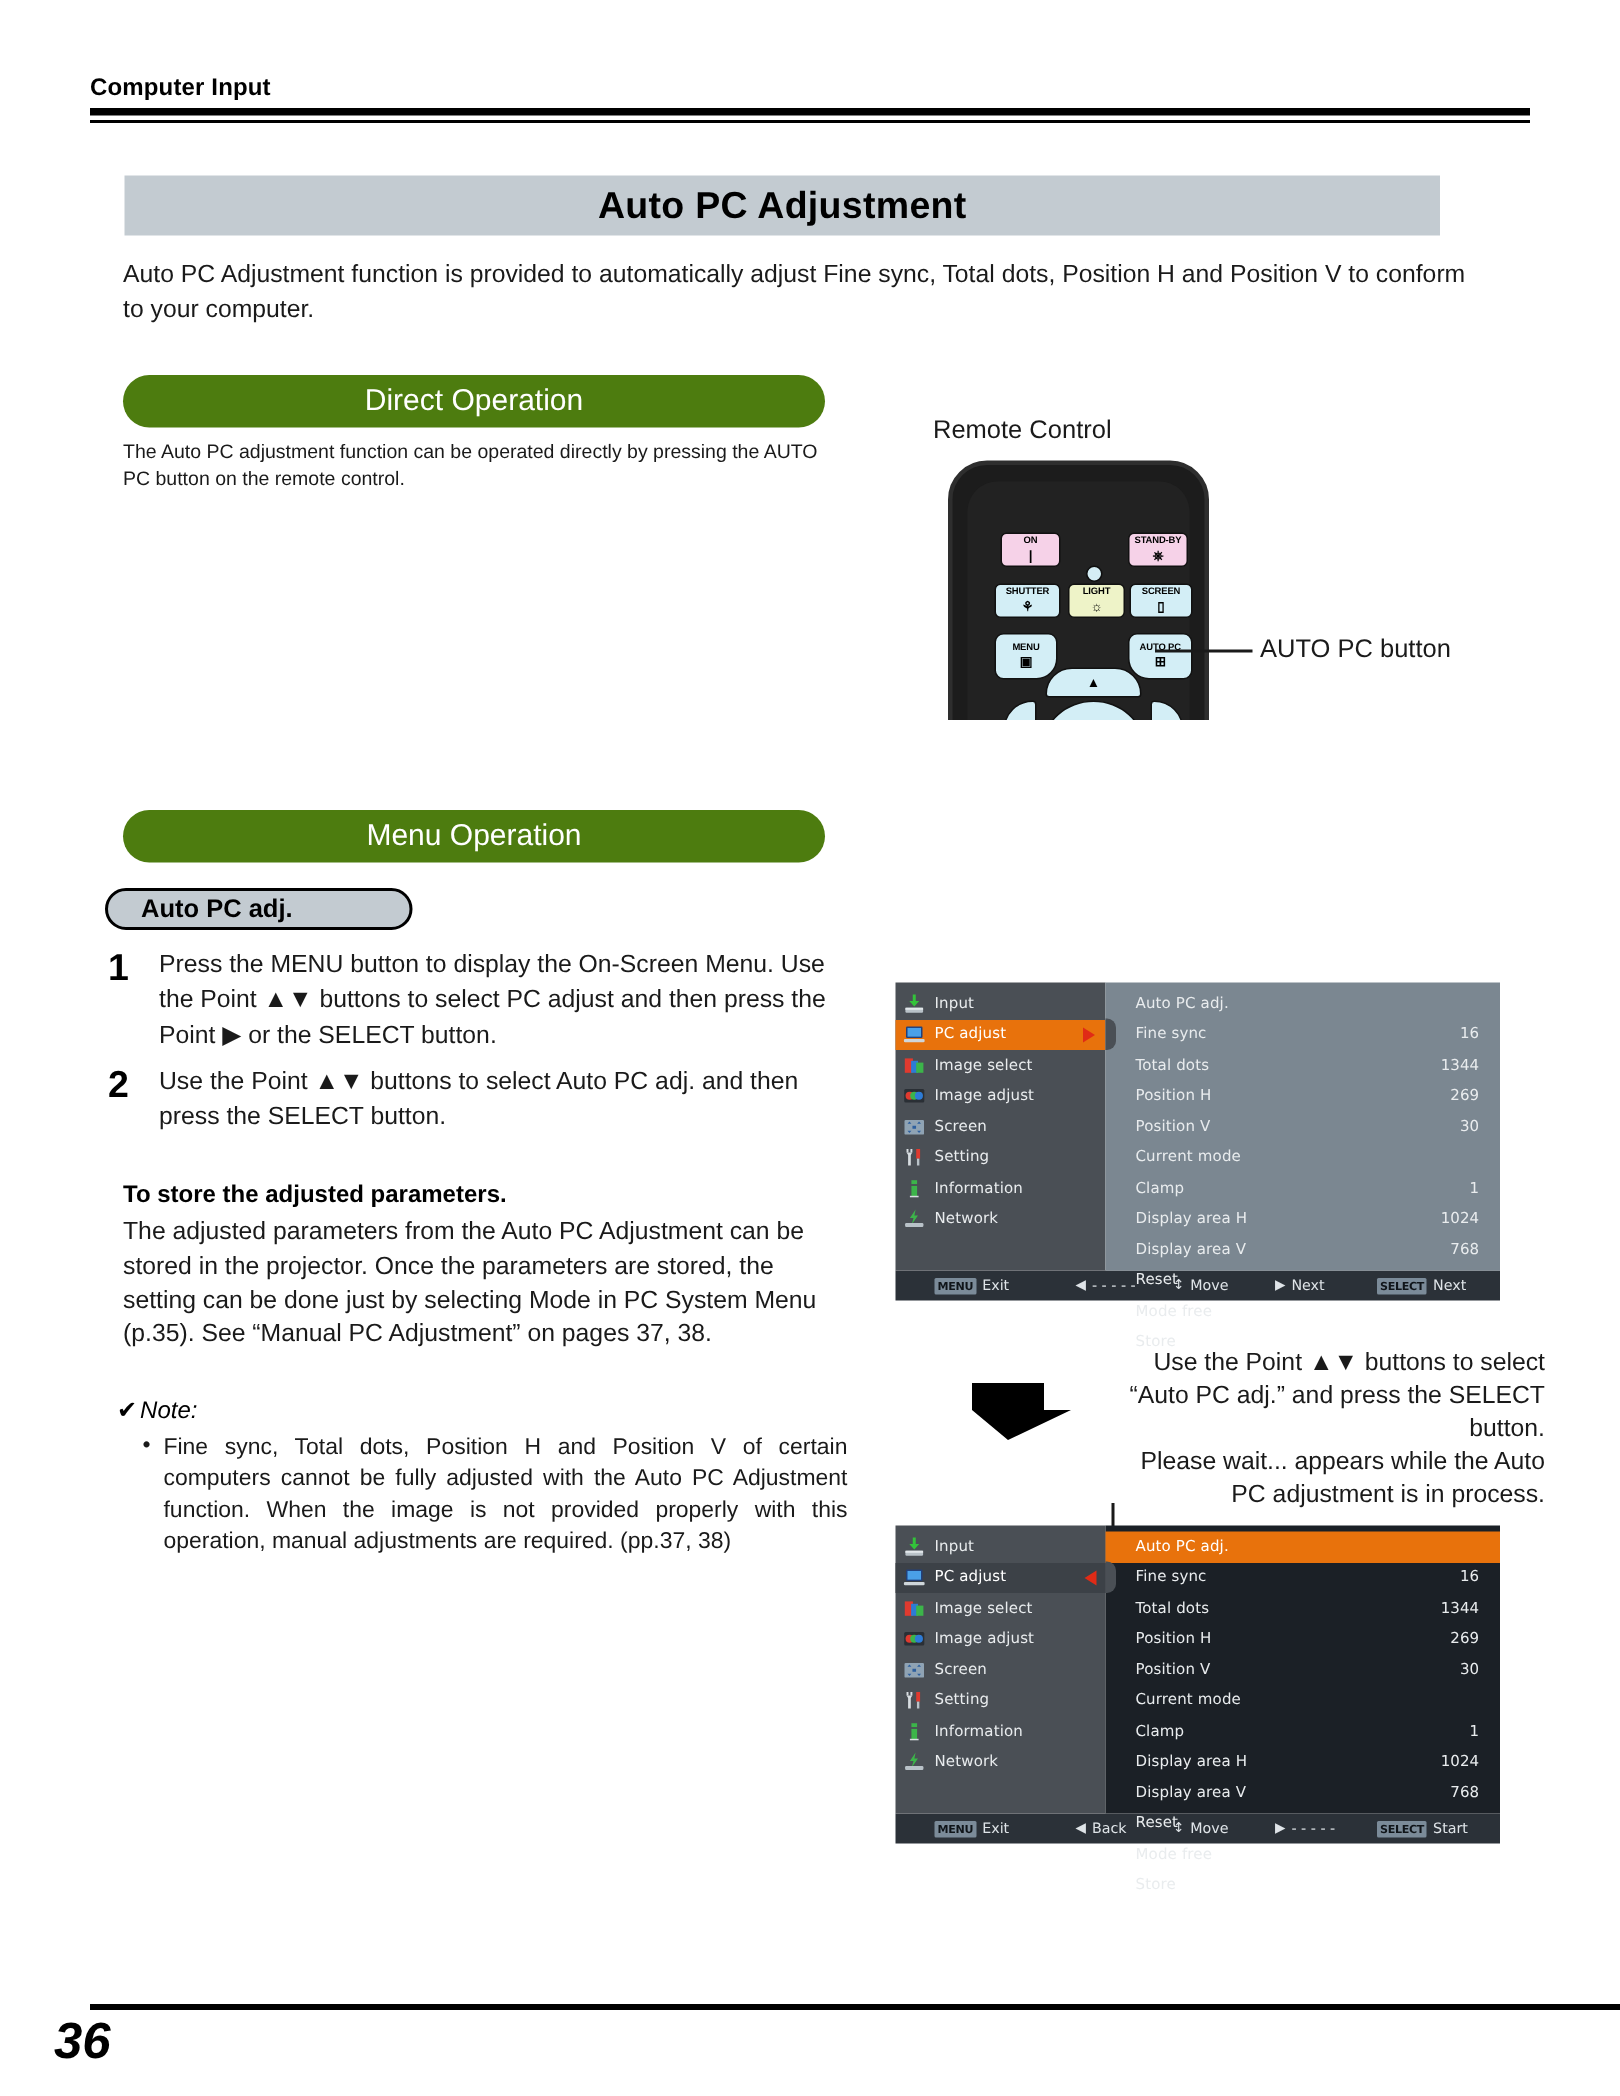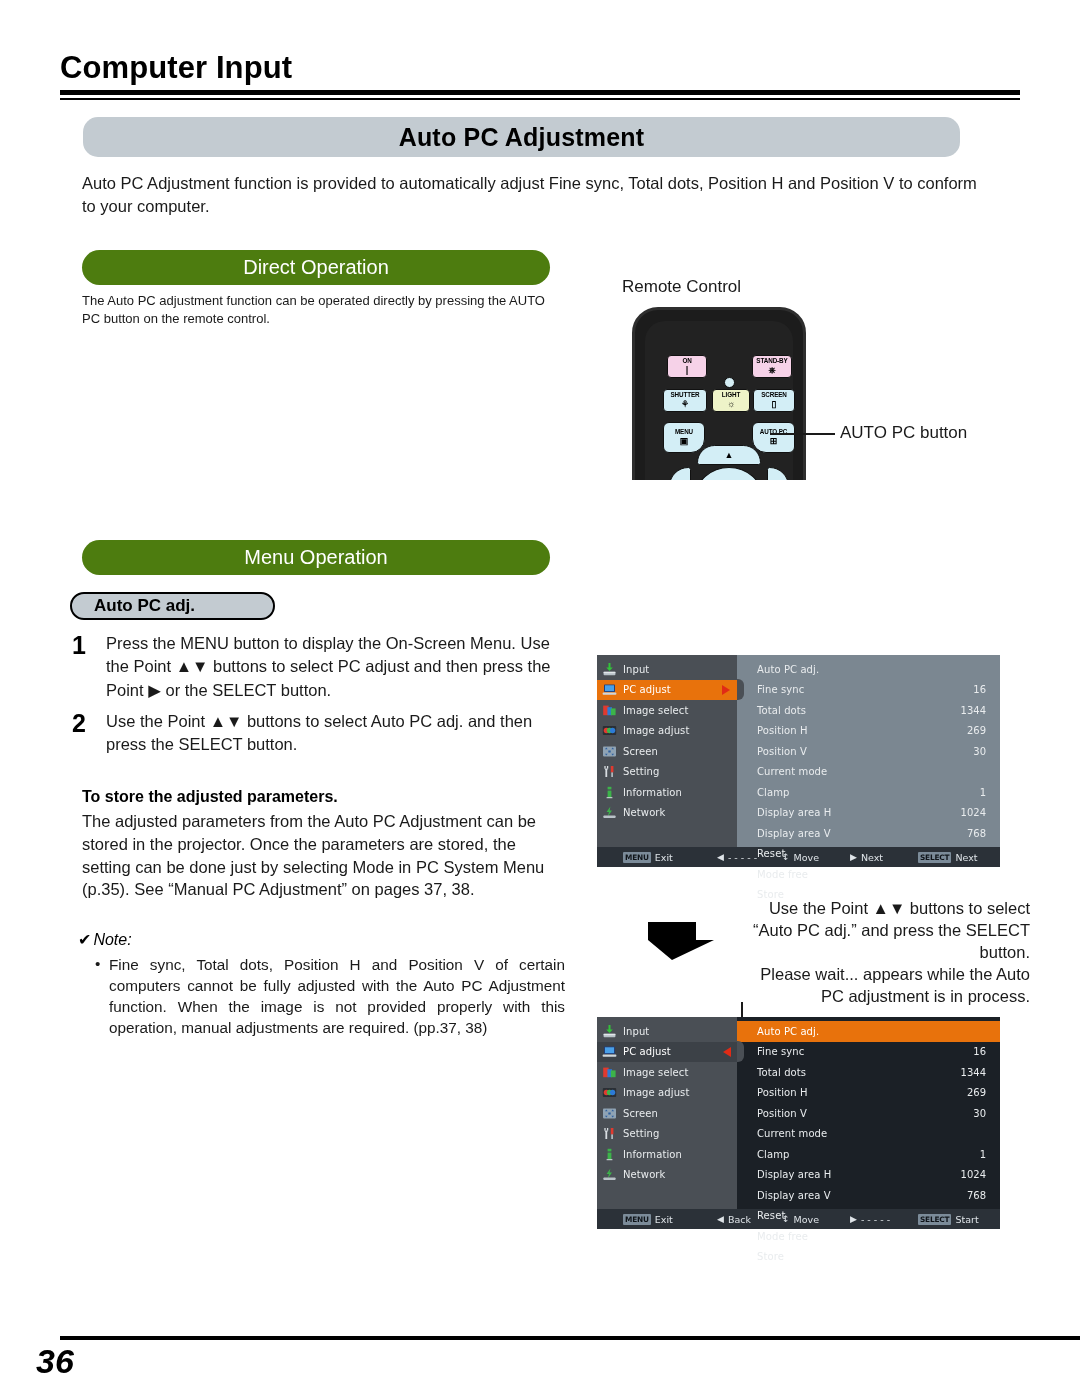--- a/index.html
+++ b/index.html
@@ -8,31 +8,31 @@
     width: 1080px; height: 1397px;
     position: relative;
     font-family: "Liberation Sans", sans-serif;
     color: #000;
     overflow: hidden;
   }
 
   
   #page-header { position: absolute; left: 60px; top: 50px; width: 960px; }
   .section-kicker {
-    font-size: 31px; font-weight: bold; letter-spacing: 0.1px;
+    font-size: 16px; font-weight: bold; letter-spacing: 0.1px;
     color: #000;
   }
   .rule-thick { margin-top: 4px; height: 5px; background: #000; }
   .rule-thin  { margin-top: 3px; height: 2px; background: #000; }
 
   
   #title-banner {
     position: absolute; left: 83px; top: 117px;
     width: 877px; height: 40px;
-    background: #c3cbd1; border-radius: 15px;
+    background: #c3cbd1; border-radius: 0;
     display: flex; align-items: center; justify-content: center;
   }
   #title-banner .t {
     font-size: 25px; font-weight: bold; color: #000; letter-spacing: 0.2px;
   }
 
   
   #intro {
     position: absolute; left: 82px; top: 172px; width: 905px;
     font-size: 16.5px; line-height: 1.42; color: #1a1a1a;

